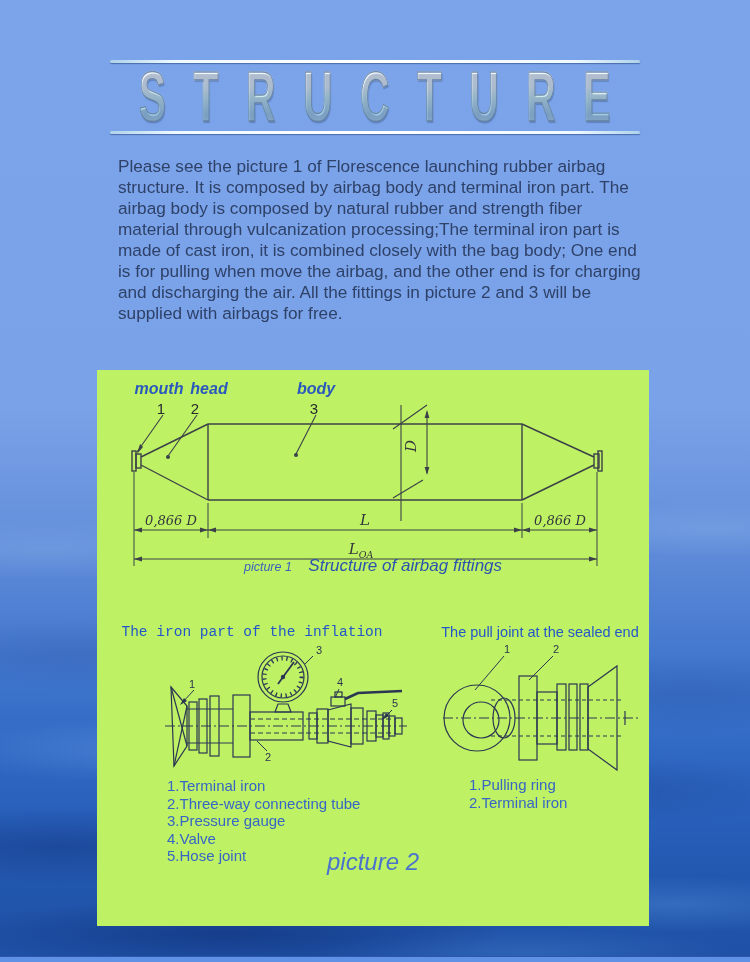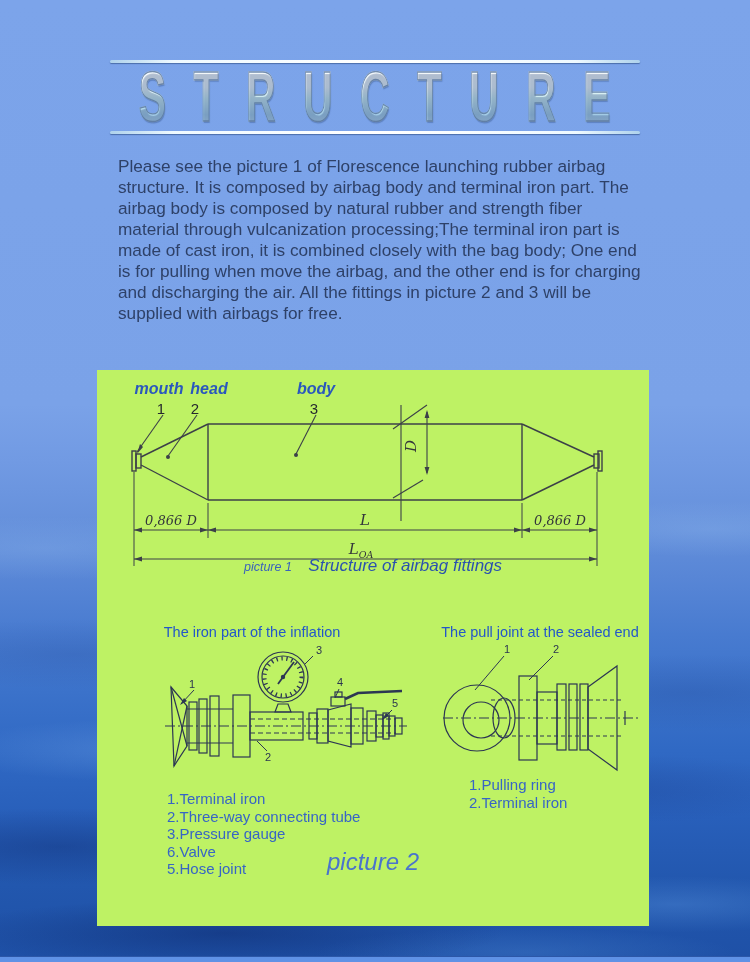--- a/index.html
+++ b/index.html
@@ -49,24 +49,24 @@
   
   .panel{position:absolute;left:97px;top:370px;width:552px;height:556px;background:#bef264;}
   .panel svg{position:absolute;display:block;}
   .svg-airbag{left:8px;top:4px;}
   .svg-inflation{left:64px;top:273px;}
   .svg-pullring{left:342px;top:273px;}
   .pic1-caption{position:absolute;left:0;top:186px;width:100%;text-align:center;}
   .pic1-caption .prefix{font-style:italic;font-size:12.5px;color:#3a63bb;margin-right:12px;}
   .pic1-caption .main{font-style:italic;font-weight:normal;font-size:17px;color:#2a52ae;}
   .sub-title{position:absolute;top:254px;font-size:14.5px;color:#2357c9;text-align:center;}
-  .sub-title.left{left:20px;width:270px;}
+  .sub-title.left{left:20px;width:270px;font-family:Liberation Mono, monospace;}
   .sub-title.right{left:338px;width:210px;}
   .parts-list{position:absolute;font-size:15px;line-height:17.5px;color:#3765c5;}
-  .parts-list.left{left:70px;top:407px;margin-top:13px;}
+  .parts-list.left{left:70px;top:407px;}
   .parts-list.right{left:372px;top:406px;}
   .pic2-caption{position:absolute;left:0;top:478px;width:100%;text-align:center;
     font-style:italic;font-size:24px;color:#4a74cc;}
   
   text{font-family:"Liberation Sans",sans-serif;}
   .t-num{font-size:15px;fill:#26292e;}
   .t-num-s{font-size:11px;fill:#2b3550;}
   .t-blue{font-size:16px;font-style:italic;font-weight:bold;fill:#2a58bd;}
   .t-dim{font-family:"DejaVu Serif",serif;font-style:italic;font-size:13px;fill:#33363b;}
   .t-dim-l{font-family:"DejaVu Serif",serif;font-style:italic;font-size:15px;fill:#33363b;}
@@ -250,21 +250,21 @@
         <line x1="114" y1="13" x2="90" y2="37" stroke-width="1"></line>
       </g>
       <text class="t-num-s" x="65" y="10">1</text>
       <text class="t-num-s" x="114" y="10">2</text>
     </svg>
 
     <div class="parts-list left">
       <div>1.Terminal iron</div>
       <div>2.Three-way connecting tube</div>
       <div>3.Pressure gauge</div>
-      <div>6.Valve</div>
+      <div>4.Valve</div>
       <div>5.Hose joint</div>
     </div>
     <div class="parts-list right">
       <div>1.Pulling ring</div>
       <div>2.Terminal iron</div>
     </div>
 
     <div class="pic2-caption">picture 2</div>
   </div>
 

